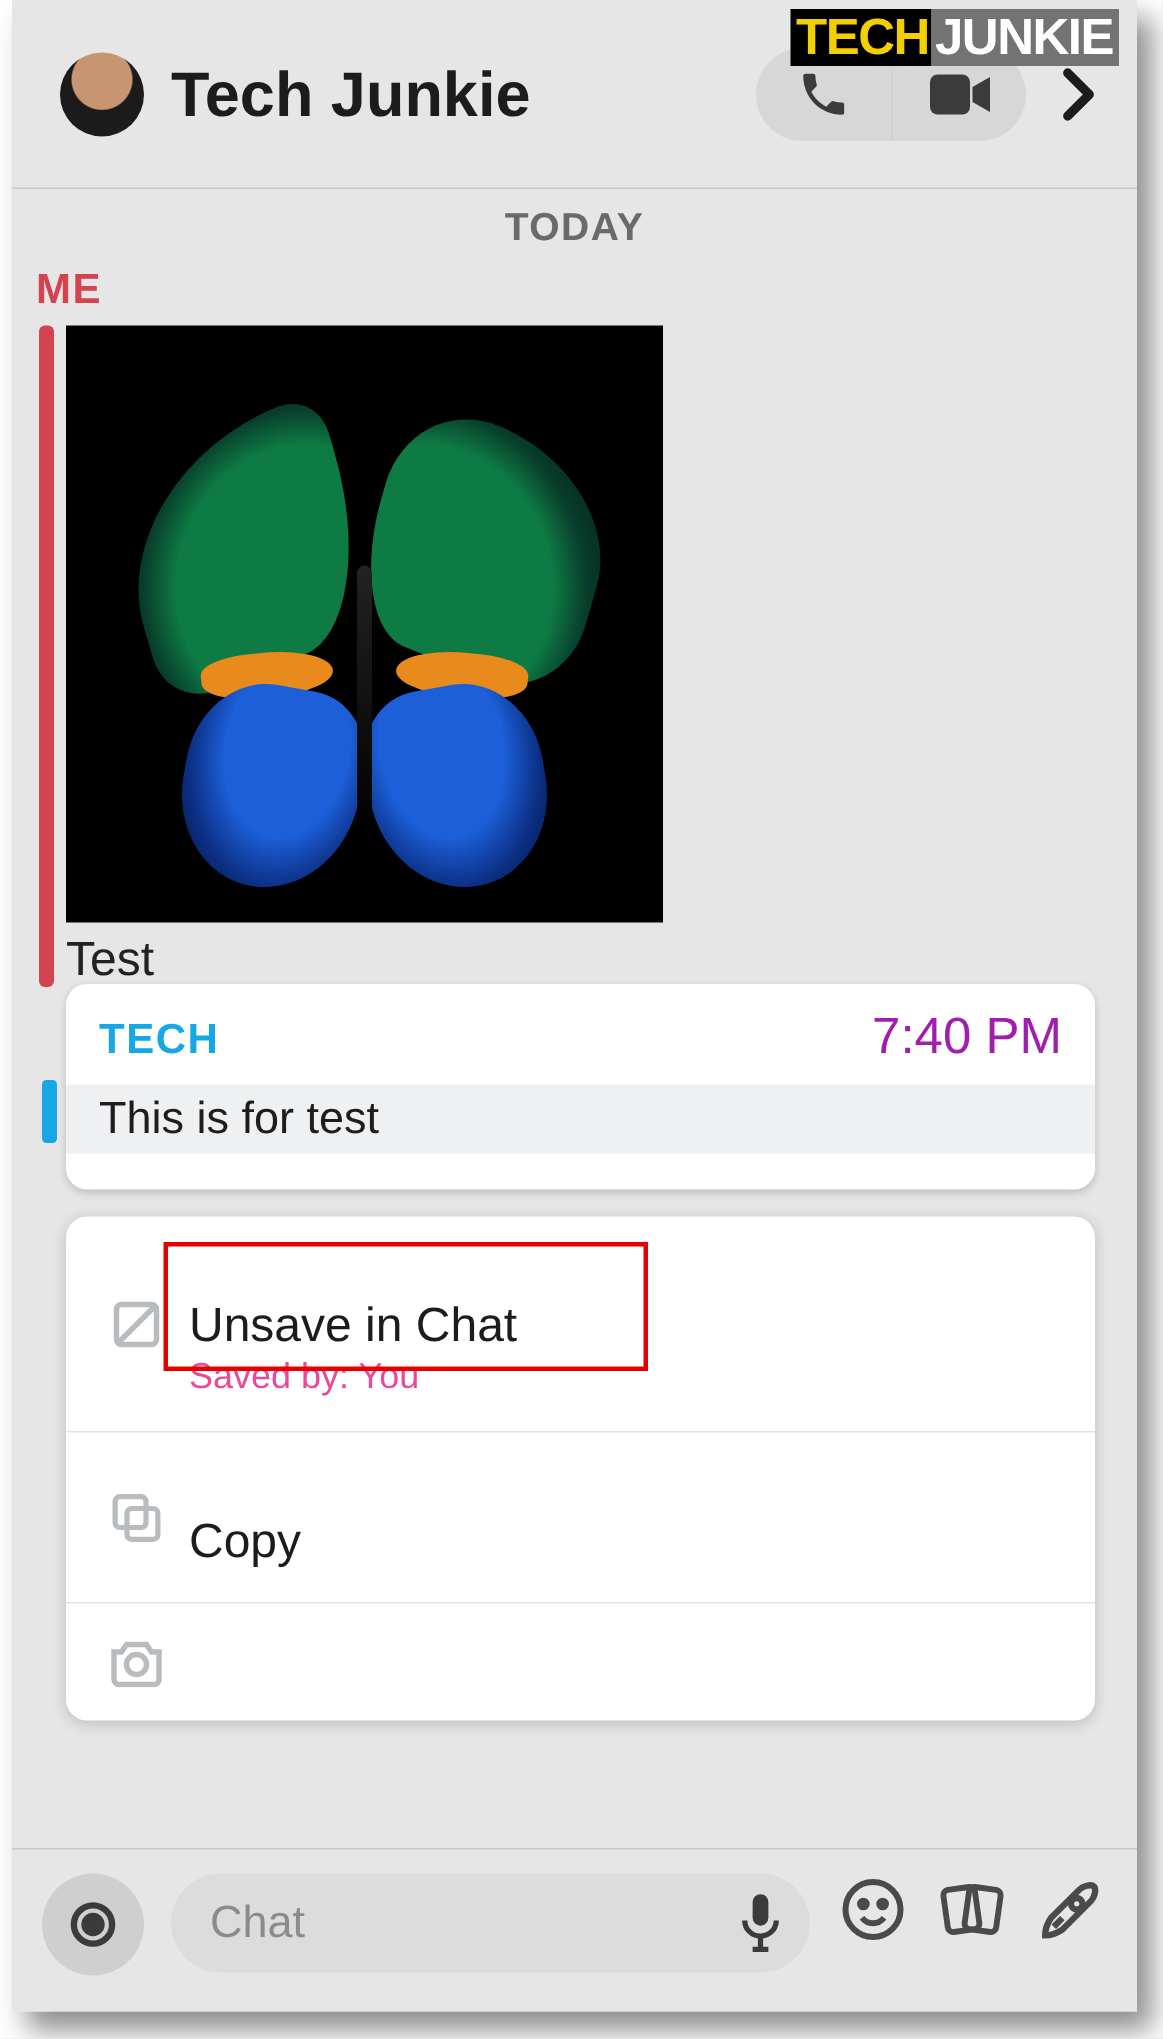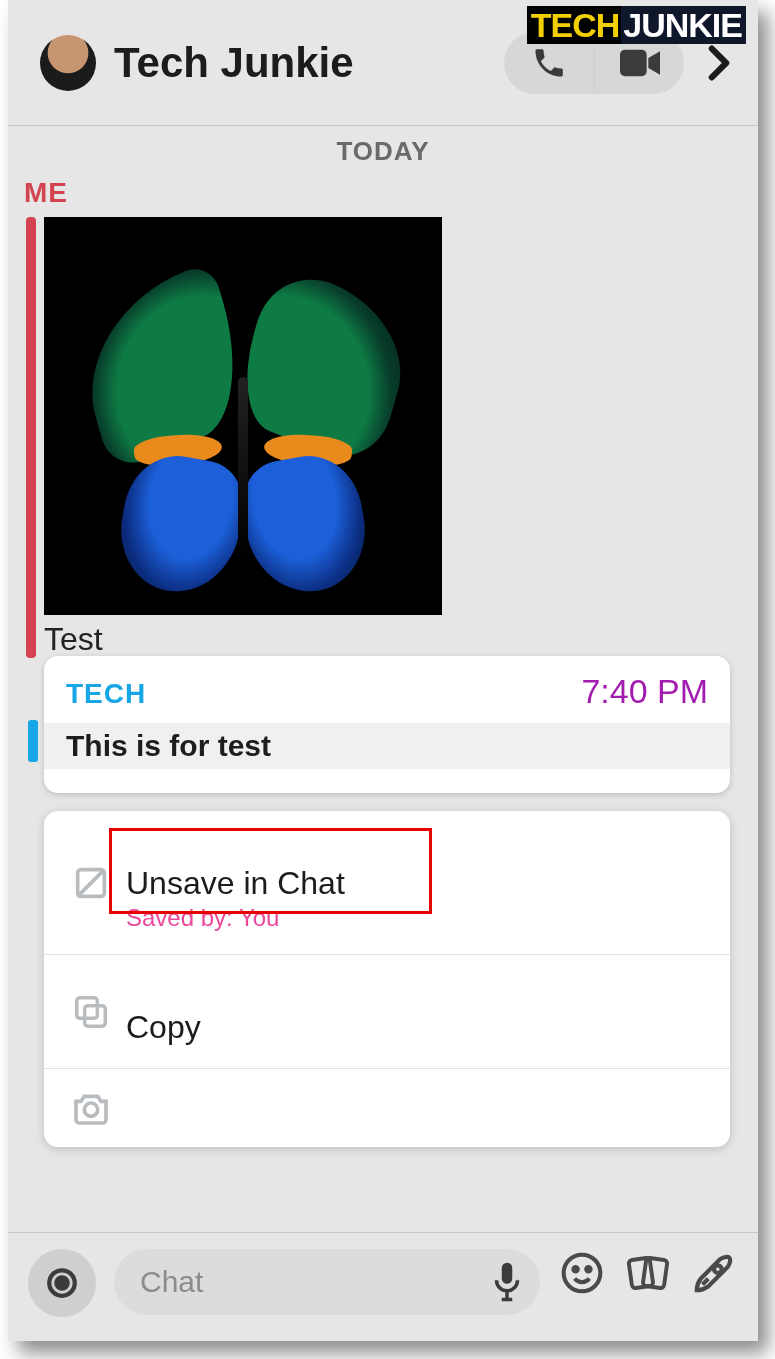--- a/index.html
+++ b/index.html
@@ -28,21 +28,21 @@
     font-size: 34px;
     letter-spacing: -1px;
     z-index: 50;
   }
   .watermark .w1 {
     background: #000;
     color: #f2cf00;
     padding: 0 2px 0 4px;
   }
   .watermark .w2 {
-    background: #0f172a;
+    background: #737373;
     color: #fff;
     padding: 0 4px 0 2px;
   }
   
   .header {
     display: flex;
     align-items: center;
     height: 126px;
     padding: 0 14px 0 32px;
     border-bottom: 1px solid #c8c8c8;
@@ -164,21 +164,20 @@
     width: 10px;
     background: #17a6e6;
     border-radius: 3px;
   }
   .pop-body-row {
     background: #eef0f2;
     margin: 0 -22px 0 -22px;
     padding: 6px 22px;
     font-size: 30px;
     color: #1d1d1d;
-    font-weight: bold;
   }
   
   .menu {
     background: #fff;
     border-radius: 14px;
     margin: 18px 28px 0 36px;
     box-shadow: 0 2px 10px rgba(0,0,0,0.18);
     overflow: hidden;
   }
   .menu-item {

